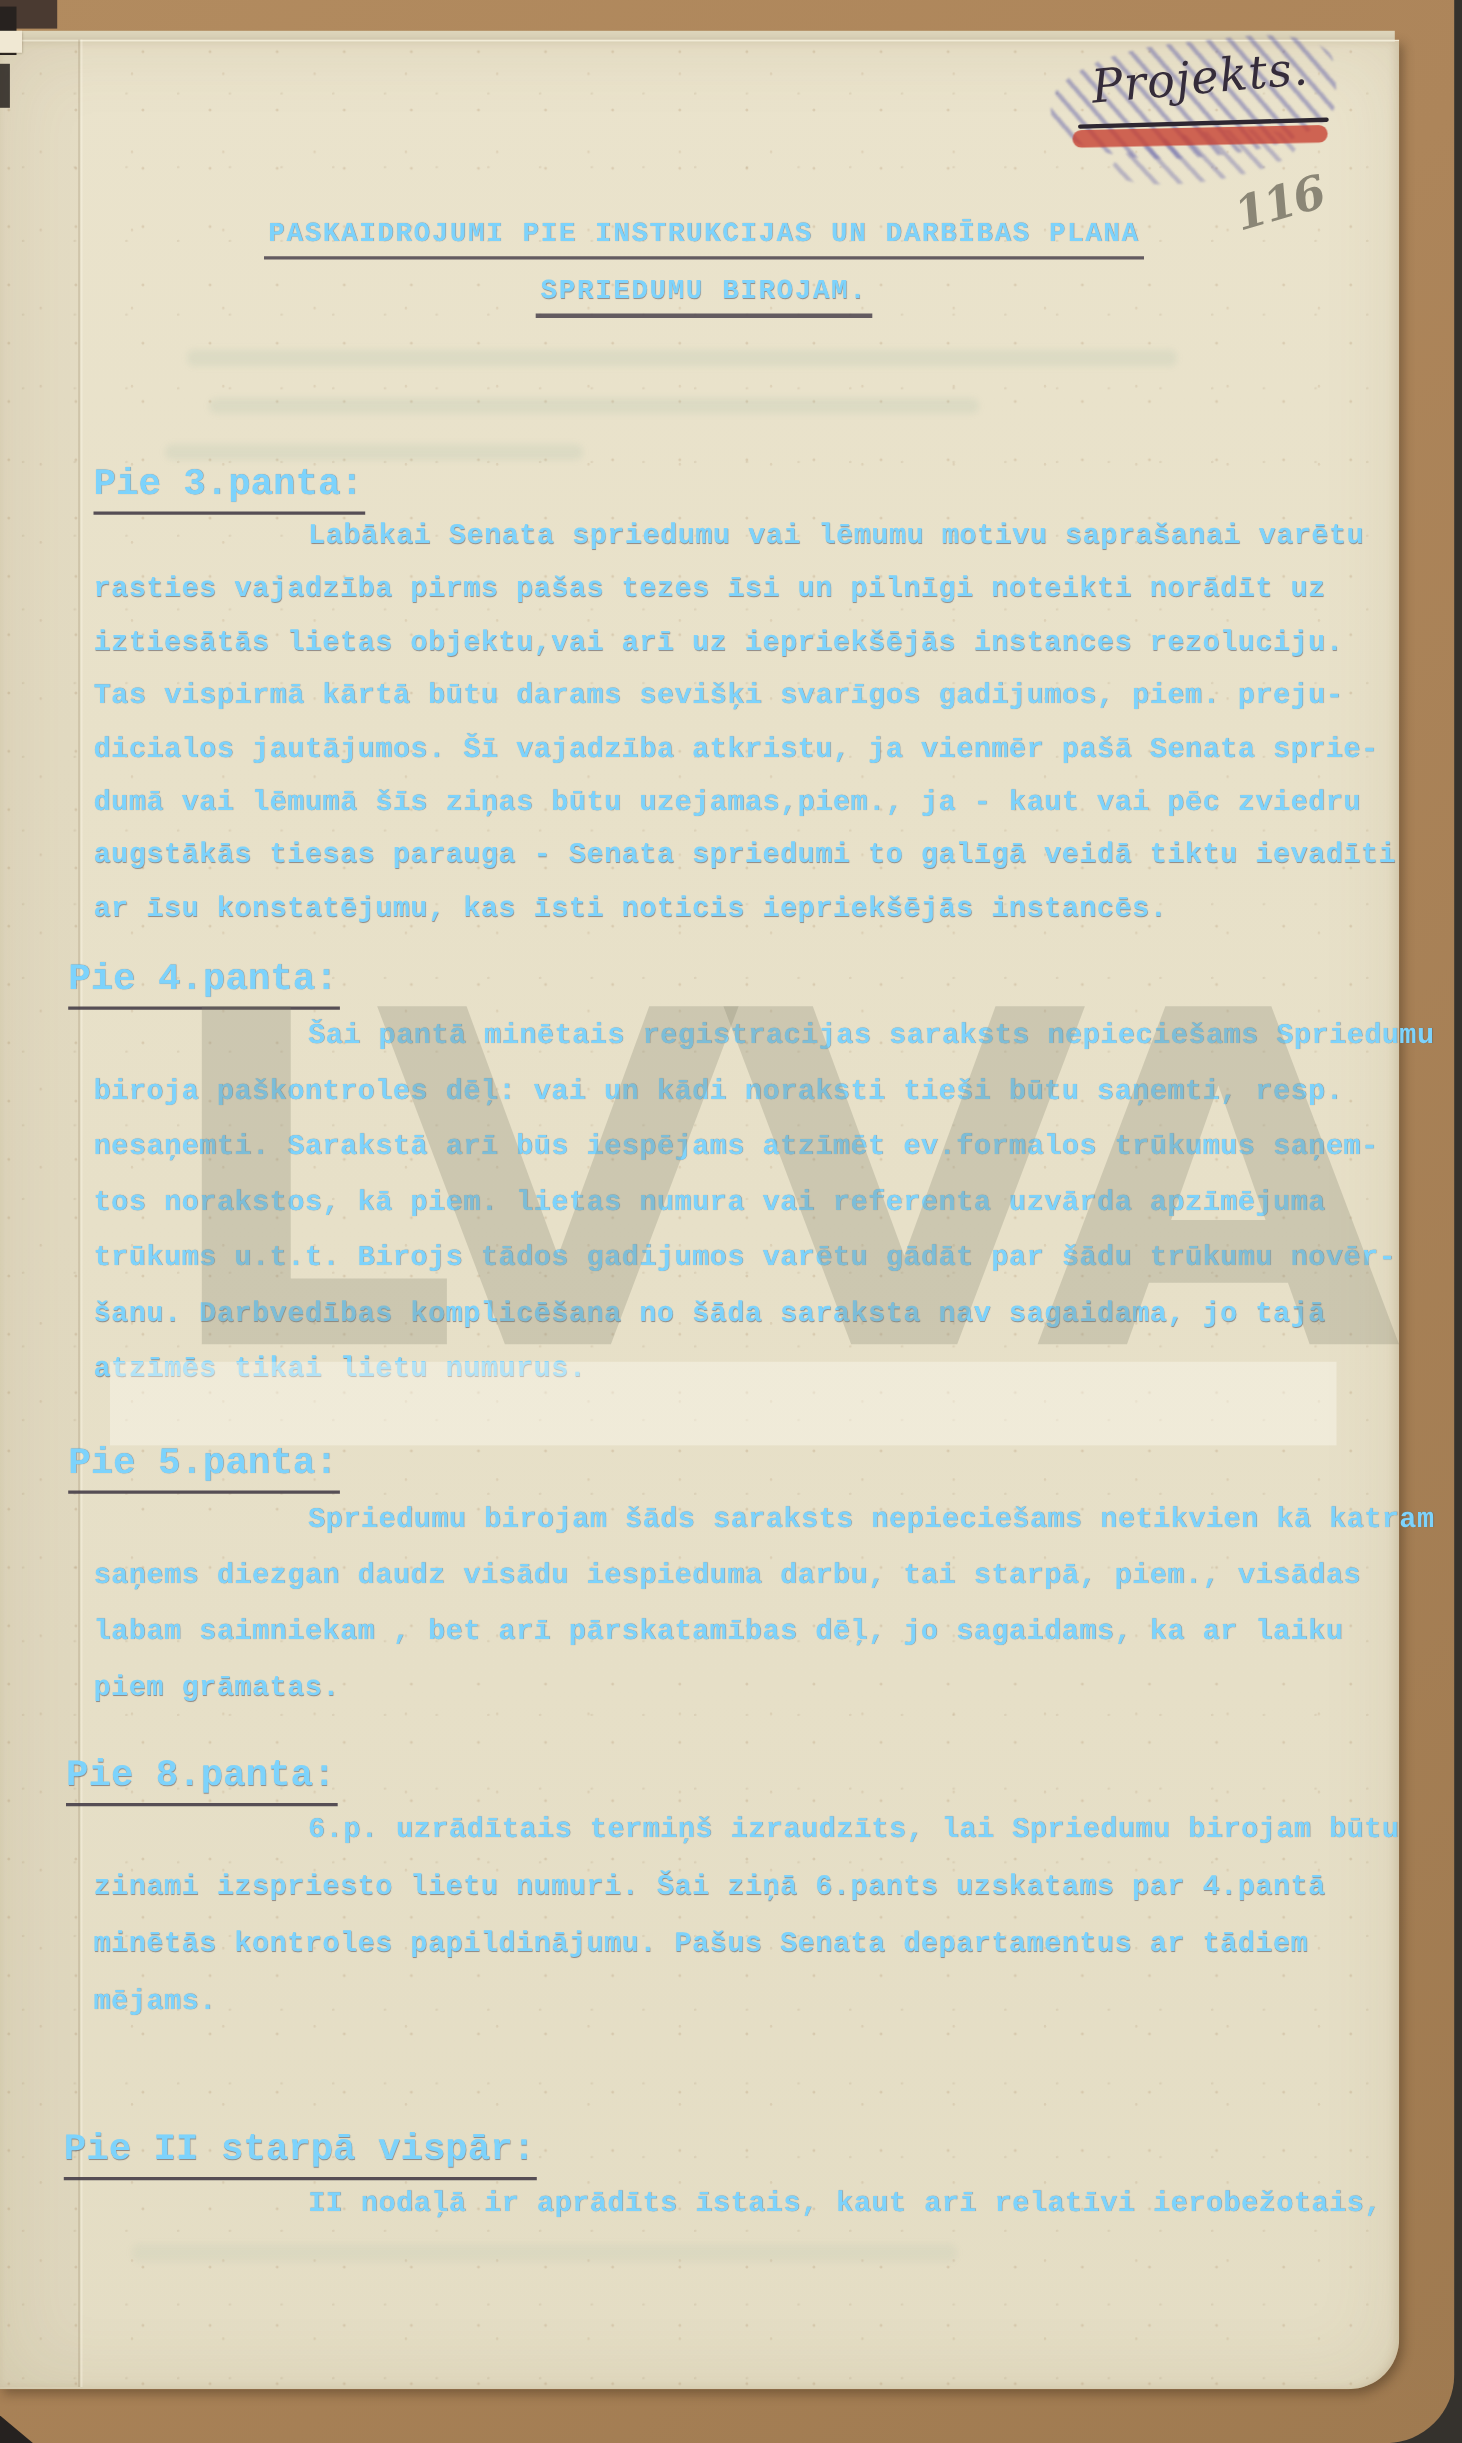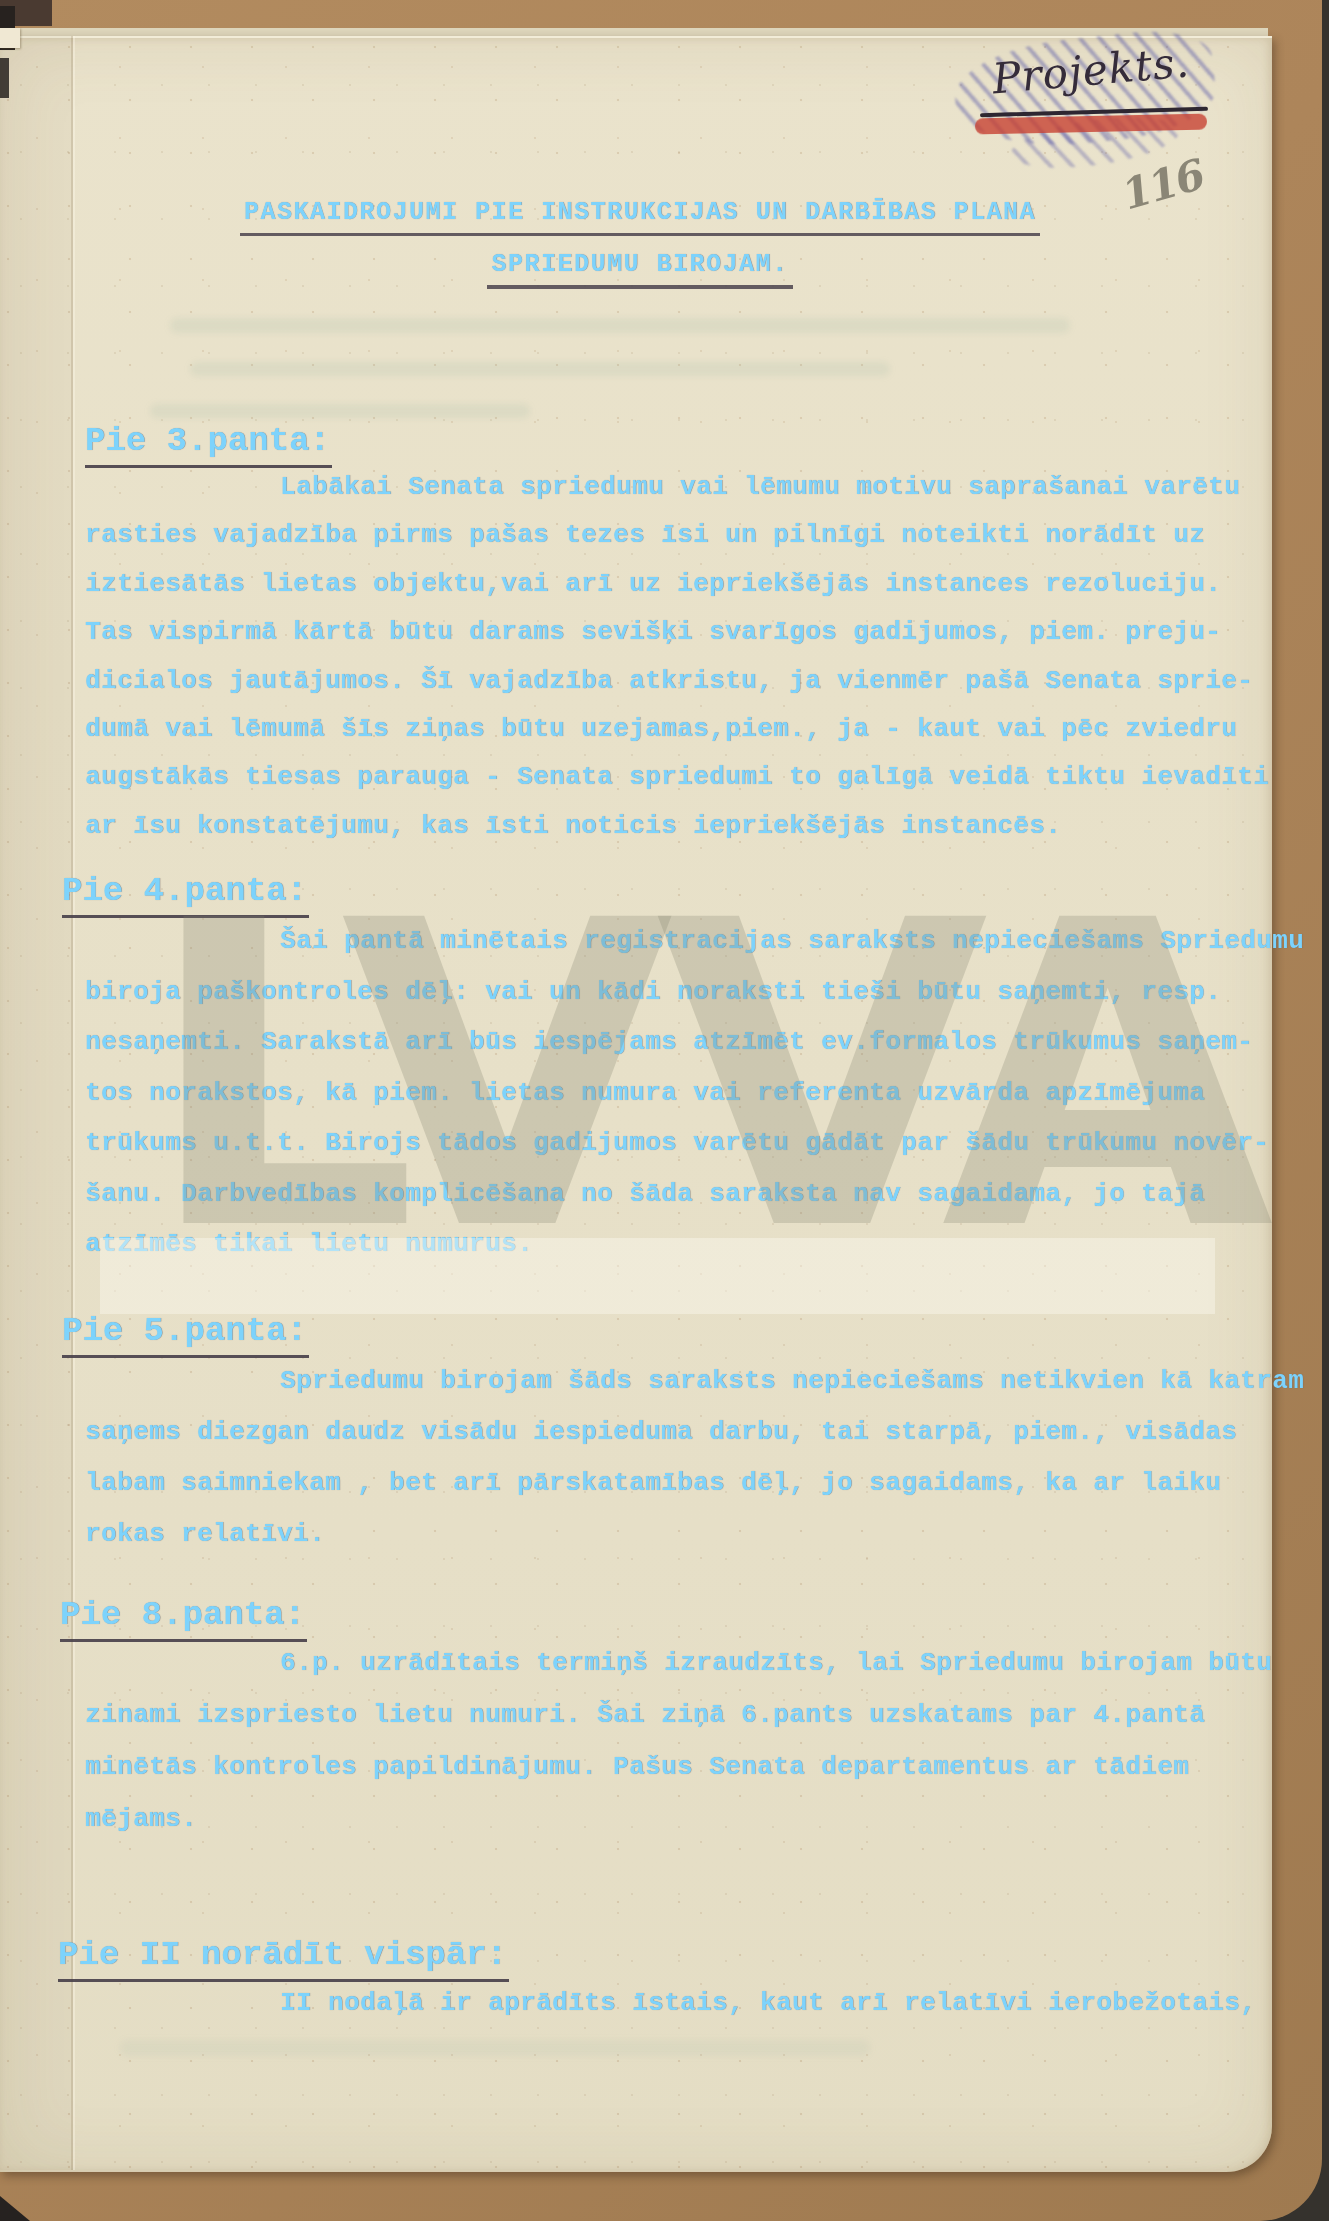--- a/index.html
+++ b/index.html
@@ -123,26 +123,26 @@
 <div class="doc-title t1 typed"><span>PASKAIDROJUMI PIE INSTRUKCIJAS UN DARBĪBAS PLANA</span></div>
 <div class="doc-title t2 typed"><span>SPRIEDUMU BIROJAM.</span></div>
 
 <div class="heading h1 typed"><span>Pie 3.panta:</span></div>
 <div class="lines l1 typed"><div>Labākai Senata spriedumu vai lēmumu motivu saprašanai varētu</div><div>rasties vajadzība pirms pašas tezes īsi un pilnīgi noteikti norādīt uz</div><div>iztiesātās lietas objektu,vai arī uz iepriekšējās instances rezoluciju.</div><div>Tas vispirmā kārtā būtu darams sevišķi svarīgos gadijumos, piem. preju-</div><div>dicialos jautājumos. Šī vajadzība atkristu, ja vienmēr pašā Senata sprie-</div><div>dumā vai lēmumā šīs ziņas būtu uzejamas,piem., ja - kaut vai pēc zviedru</div><div>augstākās tiesas parauga - Senata spriedumi to galīgā veidā tiktu ievadīti</div><div>ar īsu konstatējumu, kas īsti noticis iepriekšējās instancēs.</div></div>
 
 <div class="heading h2 typed"><span>Pie 4.panta:</span></div>
 <div class="lines l2 typed"><div>Šai pantā minētais registracijas saraksts nepieciešams Spriedumu</div><div>biroja paškontroles dēļ: vai un kādi noraksti tieši būtu saņemti, resp.</div><div>nesaņemti. Sarakstā arī būs iespējams atzīmēt ev.formalos trūkumus saņem-</div><div>tos norakstos, kā piem. lietas numura vai referenta uzvārda apzīmējuma</div><div>trūkums u.t.t. Birojs tādos gadijumos varētu gādāt par šādu trūkumu novēr-</div><div>šanu. Darbvedības komplicēšana no šāda saraksta nav sagaidama, jo tajā</div><div>atzīmēs tikai lietu numurus.</div></div>
 
 <div class="heading h3 typed"><span>Pie 5.panta:</span></div>
-<div class="lines l3 typed"><div>Spriedumu birojam šāds saraksts nepieciešams netikvien kā katram</div><div>saņems diezgan daudz visādu iespieduma darbu, tai starpā, piem., visādas</div><div>labam saimniekam , bet arī pārskatamības dēļ, jo sagaidams, ka ar laiku</div><div>rokas relatīvi.</div></div>
+<div class="lines l3 typed"><div>Spriedumu birojam šāds saraksts nepieciešams netikvien kā katram</div><div>saņems diezgan daudz visādu iespieduma darbu, tai starpā, piem., visādas</div><div>labam saimniekam , bet arī pārskatamības dēļ, jo sagaidams, ka ar laiku</div><div>piem grāmatas.</div></div>
 
 <div class="heading h4 typed"><span>Pie 8.panta:</span></div>
 <div class="lines l4 typed"><div>6.p. uzrādītais termiņš izraudzīts, lai Spriedumu birojam būtu</div><div>zinami izspriesto lietu numuri. Šai ziņā 6.pants uzskatams par 4.pantā</div><div>minētās kontroles papildinājumu. Pašus Senata departamentus ar tādiem</div><div>mējams.</div></div>
 
-<div class="heading h5 typed"><span>Pie II norādīt vispār:</span></div>
+<div class="heading h5 typed"><span>Pie II starpā vispār:</span></div>
 <div class="lines l5 typed"><div>II nodaļā ir aprādīts īstais, kaut arī relatīvi ierobežotais,</div></div>
 
 <div class="wm-band"></div>
 <div class="wm">LVVA</div>
 
 <div class="hatch"></div>
 <div class="hatch2"></div>
 <div class="red-line"></div>
 <div class="ink-line"></div>
 <div class="stamp">Projekts.</div>

